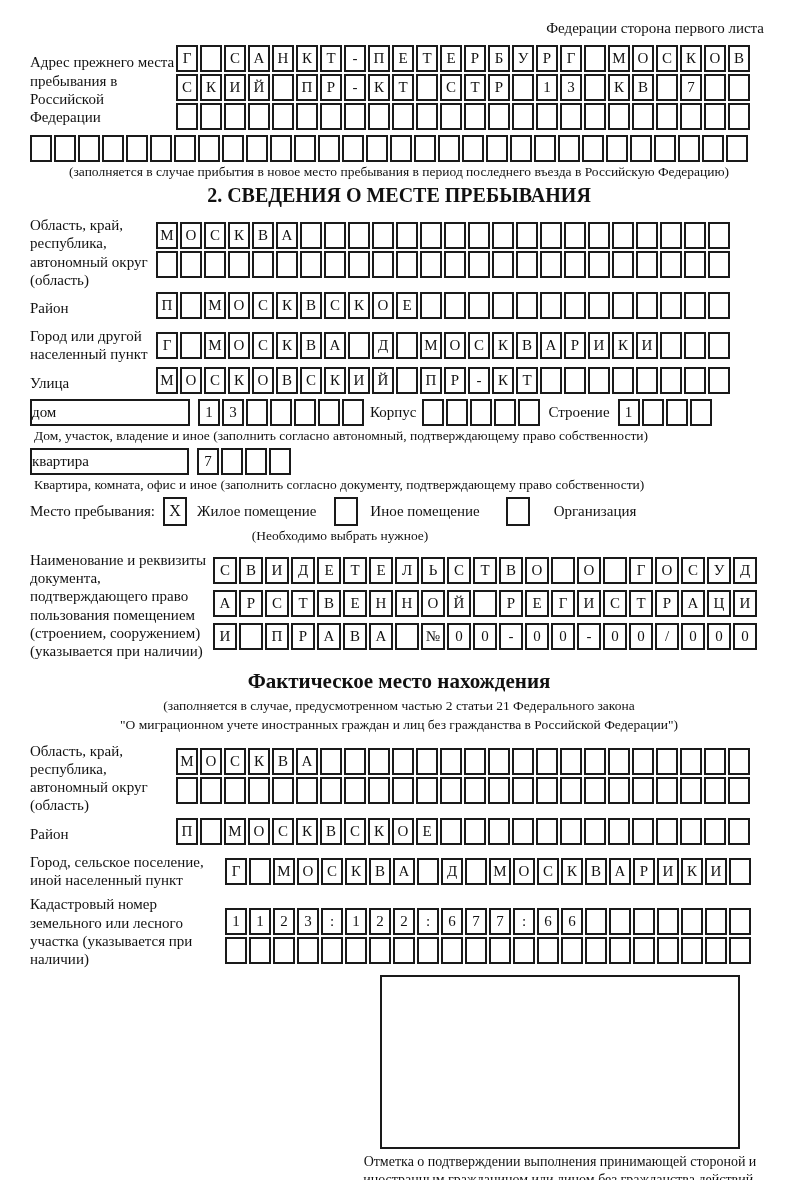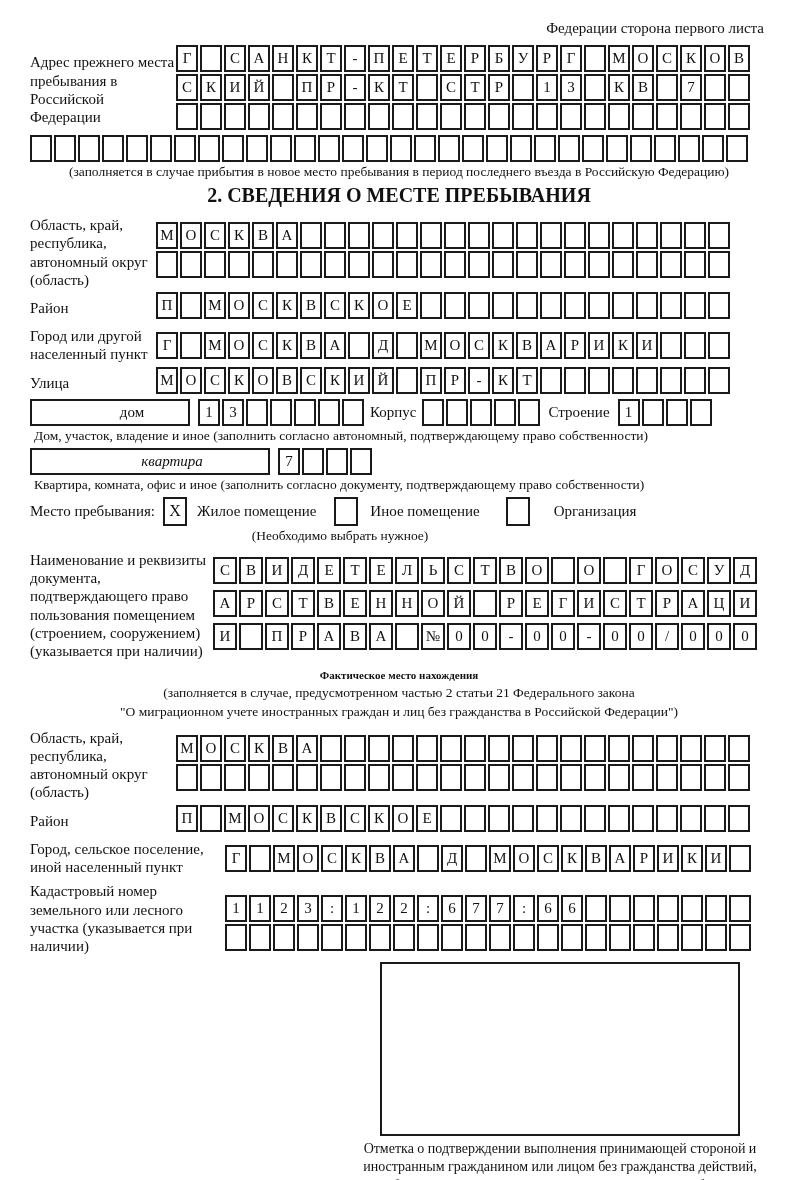--- a/index.html
+++ b/index.html
@@ -19,24 +19,24 @@
   }
   .doc .c{width:24px;}
   .field{display:flex;margin-bottom:3px;align-items:center;}
   .flabel{flex:none;font-size:15px;line-height:1.22;padding-top:3px;}
   .w146{width:146px;} .w126{width:126px;} .w195{width:195px;} .w183{width:183px;}
   .cells{flex:1;min-width:0;}
   .caption{font-size:13.5px;}
   .cap-center{text-align:center;margin:1px 0 3px 0;}
   .cap-left{margin:0 0 4px 4px;}
   .sec-title{text-align:center;font-weight:bold;font-size:20px;margin:4px 0 6px 0;}
-  .sub-title{text-align:center;font-weight:bold;font-size:11px;margin:8px 0 4px 0;}
+  .sub-title{text-align:center;font-weight:bold;font-size:21px;margin:8px 0 4px 0;}
   .widebox{
     display:inline-block;box-sizing:border-box;height:27px;border:2px solid #1a1a1a;
-    text-align:center;font-size:15px;line-height:22px;vertical-align:top;background:#fff;padding-left:44px;
+    font-size:15px;line-height:22px;vertical-align:top;background:#fff;
   }
   .inline-lbl{display:inline-block;font-size:15px;line-height:27px;vertical-align:top;}
   .chk{
     display:inline-block;box-sizing:border-box;width:24px;height:29px;
     border:2px solid #1a1a1a;text-align:center;font-size:16px;line-height:24px;
     vertical-align:middle;background:#fff;
   }
   .stay-row{font-size:15px;display:flex;align-items:center;margin-top:4px;}
   .stamp-wrap{display:flex;justify-content:flex-end;margin-top:6px;}
   .stamp-col{width:400px;margin-right:8px;}
@@ -91,21 +91,21 @@
       <div class="cellrow"><span class="c">М</span><span class="c">О</span><span class="c">С</span><span class="c">К</span><span class="c">О</span><span class="c">В</span><span class="c">С</span><span class="c">К</span><span class="c">И</span><span class="c">Й</span><span class="c"></span><span class="c">П</span><span class="c">Р</span><span class="c">-</span><span class="c">К</span><span class="c">Т</span><span class="c"></span><span class="c"></span><span class="c"></span><span class="c"></span><span class="c"></span><span class="c"></span><span class="c"></span><span class="c"></span></div>
     </div>
   </div>
 
   <div class="cellrow" style="margin-top:3px;">
     <span class="widebox" style="width:160px;">дом</span><span style="display:inline-block;width:8px;"></span><span><span class="c">1</span><span class="c">3</span><span class="c"></span><span class="c"></span><span class="c"></span><span class="c"></span><span class="c"></span></span><span class="inline-lbl" style="padding:0 6px 0 4px;">Корпус</span><span><span class="c"></span><span class="c"></span><span class="c"></span><span class="c"></span><span class="c"></span></span><span class="inline-lbl" style="padding:0 8px 0 6px;">Строение</span><span><span class="c">1</span><span class="c"></span><span class="c"></span><span class="c"></span></span>
   </div>
   <div class="caption cap-left">Дом, участок, владение и иное (заполнить согласно автономный, подтверждающему право собственности)</div>
 
   <div class="cellrow">
-    <span class="widebox" style="width:240px;font-style:italic;">квартира</span><span style="display:inline-block;width:8px;"></span><span><span class="c">7</span><span class="c"></span><span class="c"></span><span class="c"></span></span>
+    <span class="widebox" style="width:159px;">квартира</span><span style="display:inline-block;width:8px;"></span><span><span class="c">7</span><span class="c"></span><span class="c"></span><span class="c"></span></span>
   </div>
   <div class="caption cap-left">Квартира, комната, офис и иное (заполнить согласно документу, подтверждающему право собственности)</div>
 
   <div class="stay-row">
     <span>Место пребывания:</span>
     <span class="chk" style="margin-left:8px;">X</span>
     <span style="margin-left:10px;">Жилое помещение</span>
     <span class="chk" style="margin-left:18px;"></span>
     <span style="margin-left:12px;">Иное помещение</span>
     <span class="chk" style="margin-left:26px;"></span>

